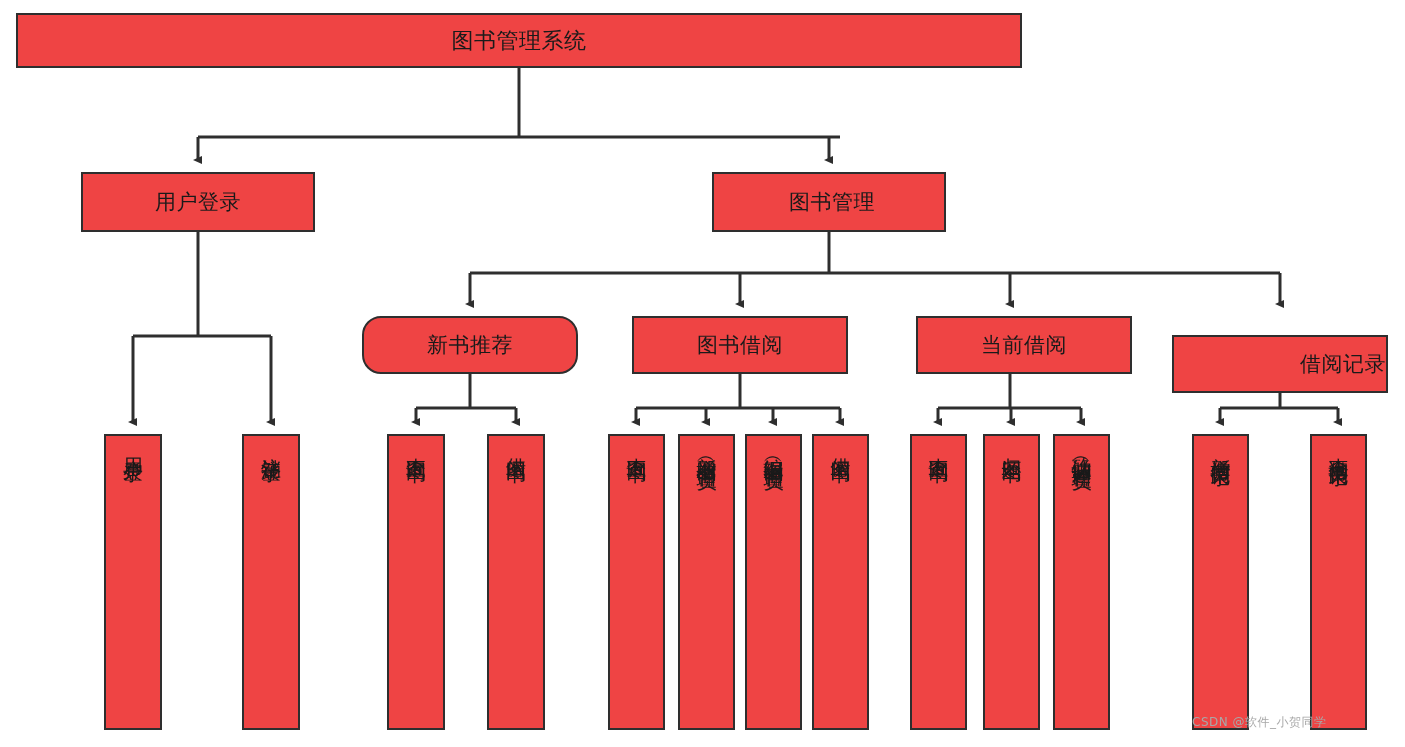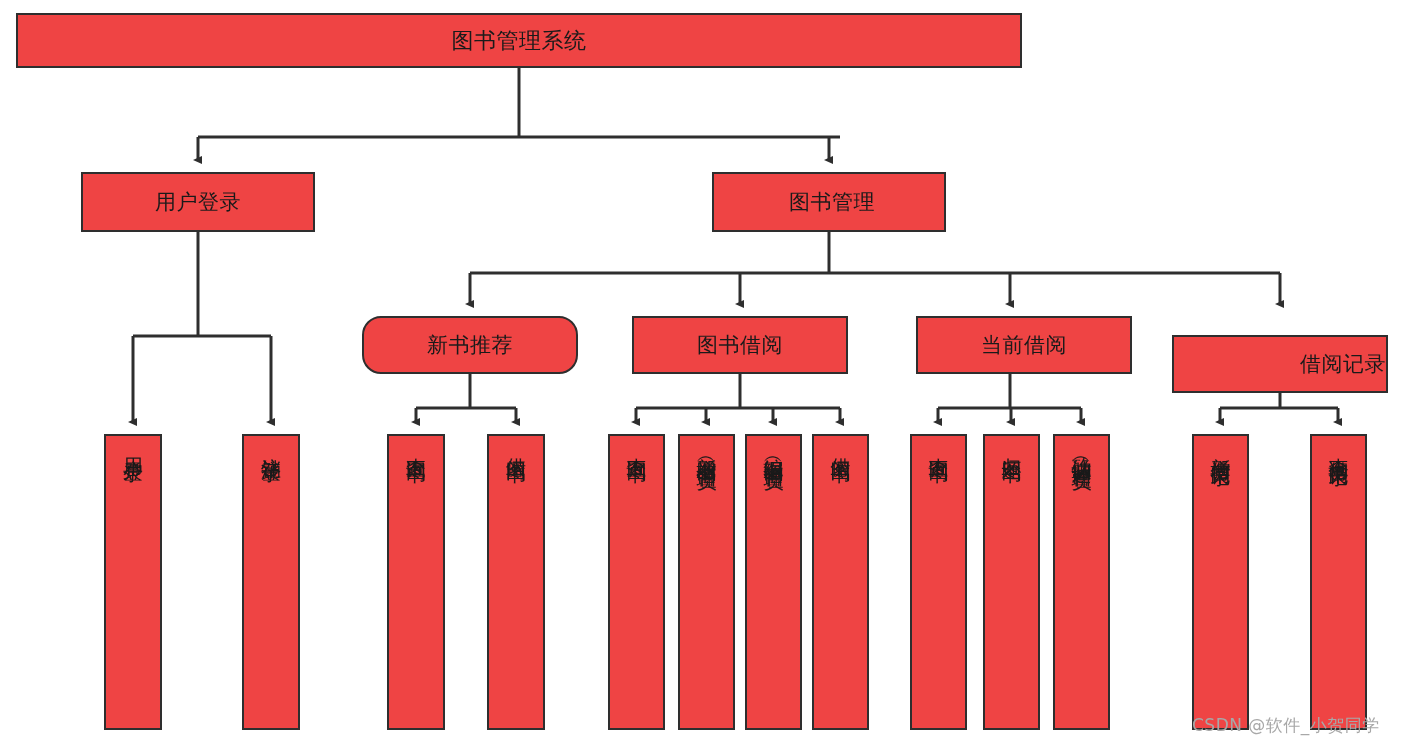--- a/index.html
+++ b/index.html
@@ -62,21 +62,21 @@
     font-size: 20px;
     line-height: 1.06;
     letter-spacing: 2px;
     white-space: nowrap;
     text-align: left;
   }
   .watermark {
     position: absolute;
     left: 1192px;
     top: 714px;
-    font-size: 17px;
+    font-size: 12px;
     color: #a8a8a8;
     white-space: nowrap;
     letter-spacing: 0.5px;
   }
 </style>
 </head>
 <body>
 
 <div id="canvas">
 

